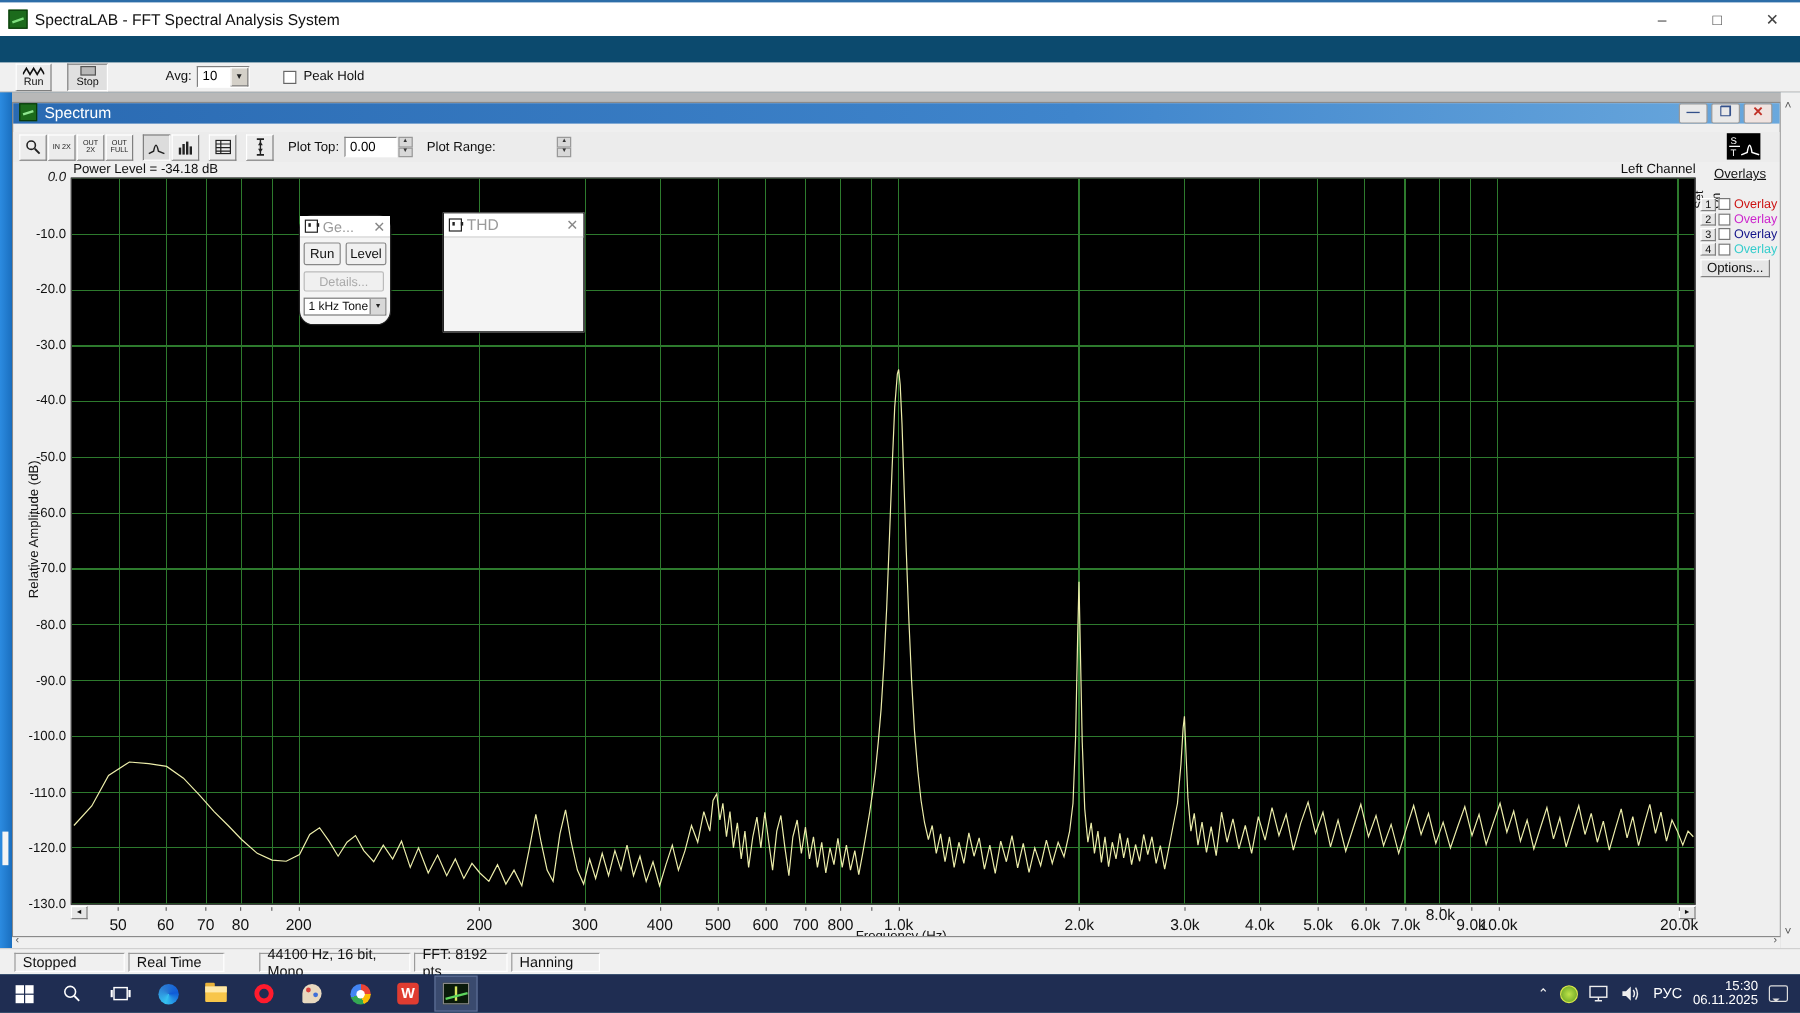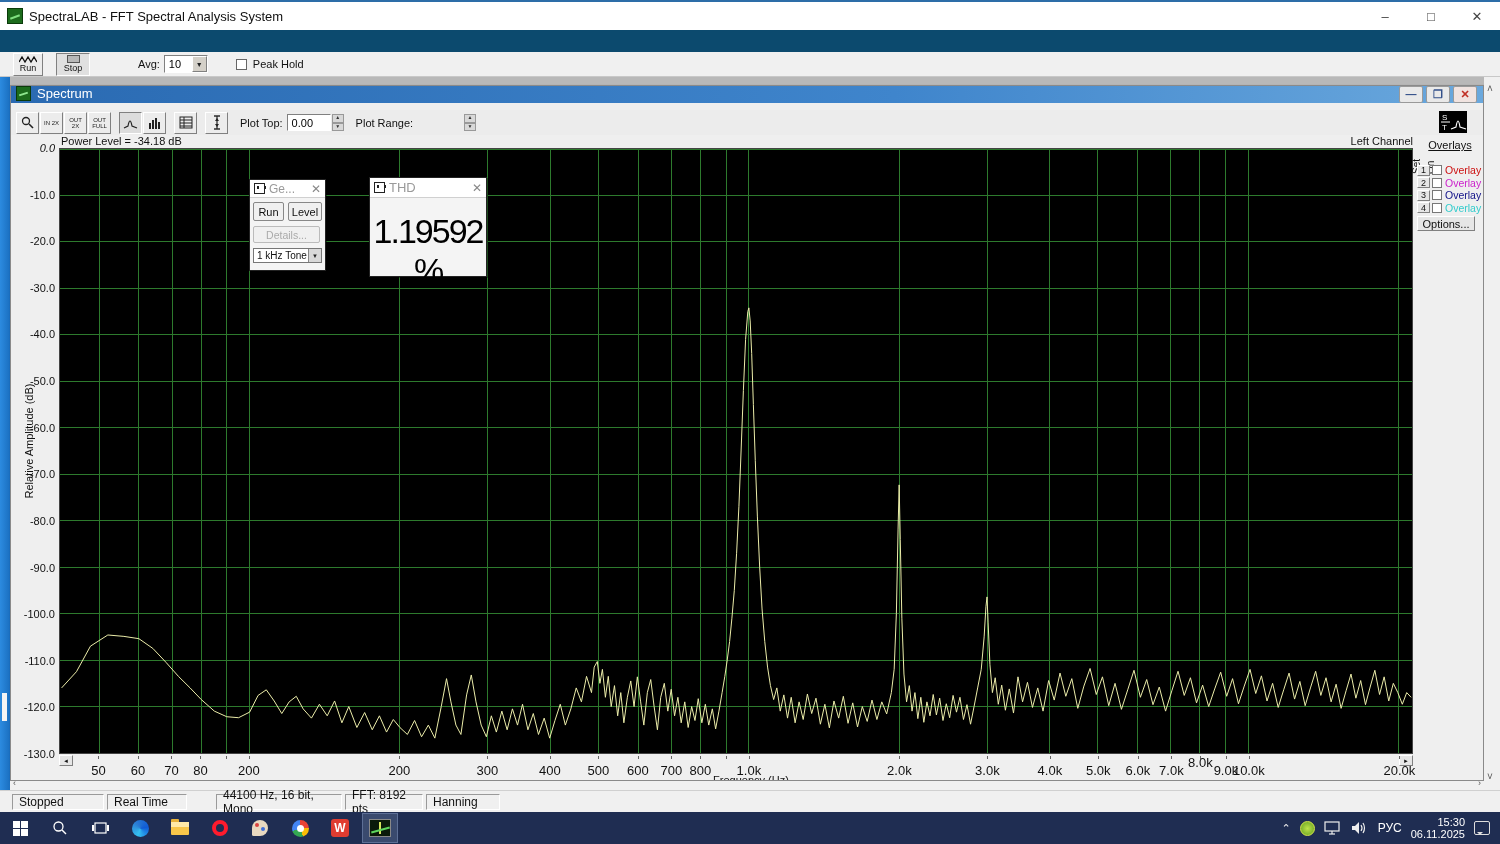--- a/index.html
+++ b/index.html
@@ -83,21 +83,21 @@
   .ov-label { font-size:10.5px; margin-left:3px; white-space:nowrap; }
   .ov-options { position:absolute; left:0px; top:77px; width:58px; height:15px; background:#e6e6e6; border:1px solid; border-color:#fff #808080 #808080 #fff; font-size:11px; display:flex; align-items:center; justify-content:center; color:#111; }
 
   
   .float-win { position:absolute; background:#f4f4f4; border:1px solid #222; box-shadow:1px 1px 0 rgba(0,0,0,.4); }
   .fw-titlebar { height:18px; background:#fff; border-bottom:1px solid #d0d0d0; display:flex; align-items:center; padding:0 4px; }
   .fw-icon { width:11px; height:11px; border:1px solid #222; background:#fff; position:relative; margin-right:4px; }
   .fw-icon::after { content:""; position:absolute; left:2px; top:2px; width:5px; height:3px; border-left:2px solid #222; border-right:2px solid #222; }
   .fw-title { font-size:12px; color:#9a9a9a; }
   .fw-close { margin-left:auto; color:#888; font-size:12px; }
-  .gen-window { left:238px; top:44px; width:77px; height:92px; }
+  .gen-window { left:238px; top:44px; width:77px; height:92px;border-radius:12px; }
   .gen-body { padding:4px 3px; }
   .gen-row { display:flex; gap:4px; }
   .gen-btn { height:19px; background:#f0f0f0; border:1px solid #888; border-radius:2px; font-size:11px; color:#111; display:flex; align-items:center; justify-content:center; }
   .gen-details { margin-top:5px; width:67px; height:17px; background:#f0f0f0; border:1px solid #bbb; border-radius:2px; font-size:10.5px; color:#aaa; display:flex; align-items:center; justify-content:center; }
   .gen-select { margin-top:5px; width:69px; height:15px; background:#fff; border:1px solid #777; font-size:10px; color:#111; display:flex; align-items:center; padding-left:3px; position:relative; }
   .gen-sel-arrow { position:absolute; right:0; top:0; width:13px; height:13px; background:#d8d8d8; border-left:1px solid #888; font-size:6px; display:flex; align-items:center; justify-content:center; color:#222; }
   .thd-window { left:358px; top:42px; width:118px; height:100px; }
   .thd-value { font-size:34px; letter-spacing:-2px; color:#000; text-align:center; margin-top:14px; font-family:"Liberation Sans",sans-serif; }
 
   
@@ -414,21 +414,20 @@
             </div>
           </div>
         </div>
 
         <div class="float-win thd-window">
           <div class="fw-titlebar" style="height:20px;">
             <div class="fw-icon"></div>
             <span class="fw-title" style="font-size:13px;">THD</span>
             <span class="fw-close">✕</span>
           </div>
-          <div class="thd-value">1.19592 %</div>
         </div>
       </div>
     </div>
 
     <div class="mdi-hscroll">
       <span class="ar" style="left:3px;">‹</span>
       <span class="ar" style="right:3px;">›</span>
     </div>
     <div class="mdi-vscroll">
       <span style="top:6px;">˄</span>

